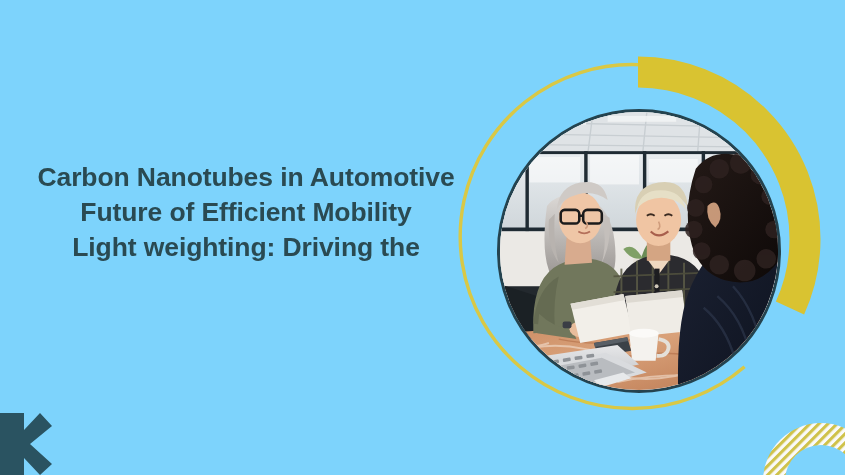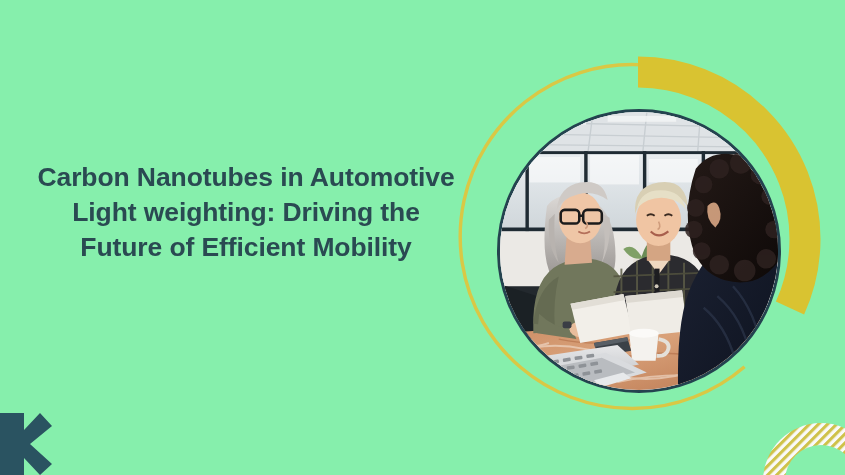--- a/index.html
+++ b/index.html
@@ -4,21 +4,21 @@
 <style>
   html, body {
     margin: 0;
     padding: 0;
     background: #ffffff;
   }
   #banner {
     position: relative;
     width: 845px;
     height: 475px;
-    background: #86efac;
+    background: #7dd3fc;
     overflow: hidden;
     font-family: "Liberation Sans", sans-serif;
   }
 
   
   #headline {
     position: absolute;
     left: 6px;
     top: 160px;
     width: 480px;
@@ -354,22 +354,22 @@
 
         <path d="M212 96 q8 -8 12 2 q4 12 -4 20 q-10 -8 -8 -22z" fill="#d9a684" opacity="0.9"></path>
       </g>
 
       <rect x="0" y="0" width="284" height="284" fill="none"></rect>
     </svg>
   </div>
 
   <div id="headline">
     <span class="ln">Carbon Nanotubes in Automotive</span>
+    <span class="ln">Future of Efficient Mobility</span>
     <span class="ln">Light weighting: Driving the</span>
-    <span class="ln">Future of Efficient Mobility</span>
   </div>
 
   <svg id="chevron-mark" viewBox="0 0 52 67" xmlns="http://www.w3.org/2000/svg">
     <path d="M0 5 L24 5 L24 22 L40 5 L52 18 L30 36 L52 56 L40 67 L24 50 L24 67 L0 67 Z" fill="#2A5361"></path>
   </svg>
 
   <svg id="striped-ring" viewBox="0 0 130 130" xmlns="http://www.w3.org/2000/svg">
     <defs>
       <pattern id="diagStripes2" width="6.4" height="6.4" patternTransform="rotate(45)" patternUnits="userSpaceOnUse">
         <rect width="6.4" height="6.4" fill="#FAFAFA"></rect>

